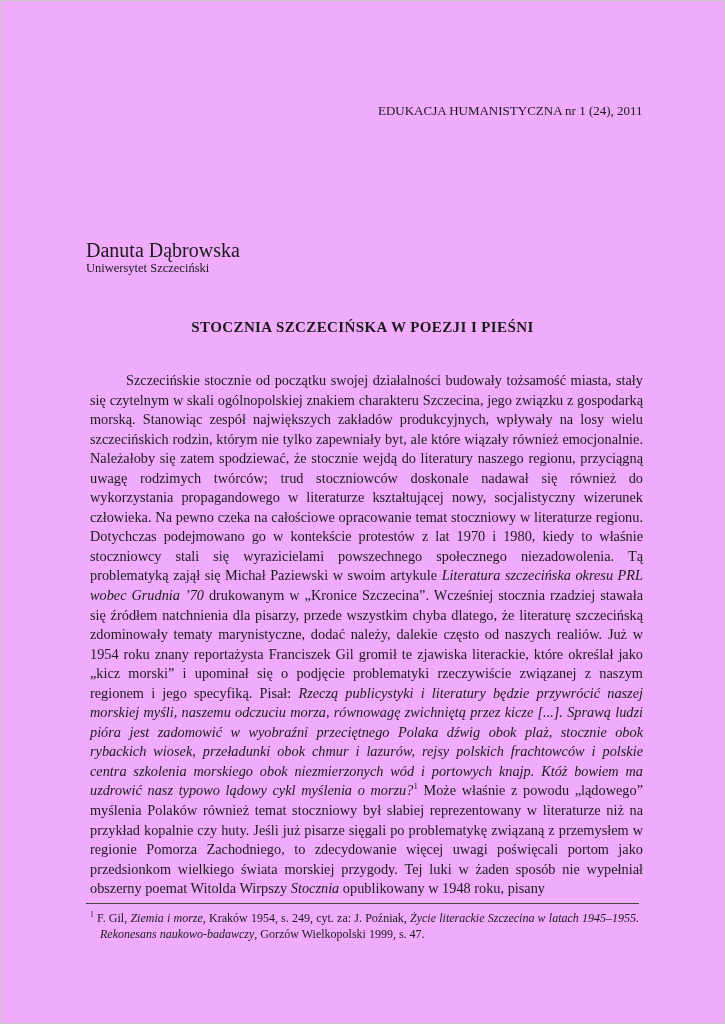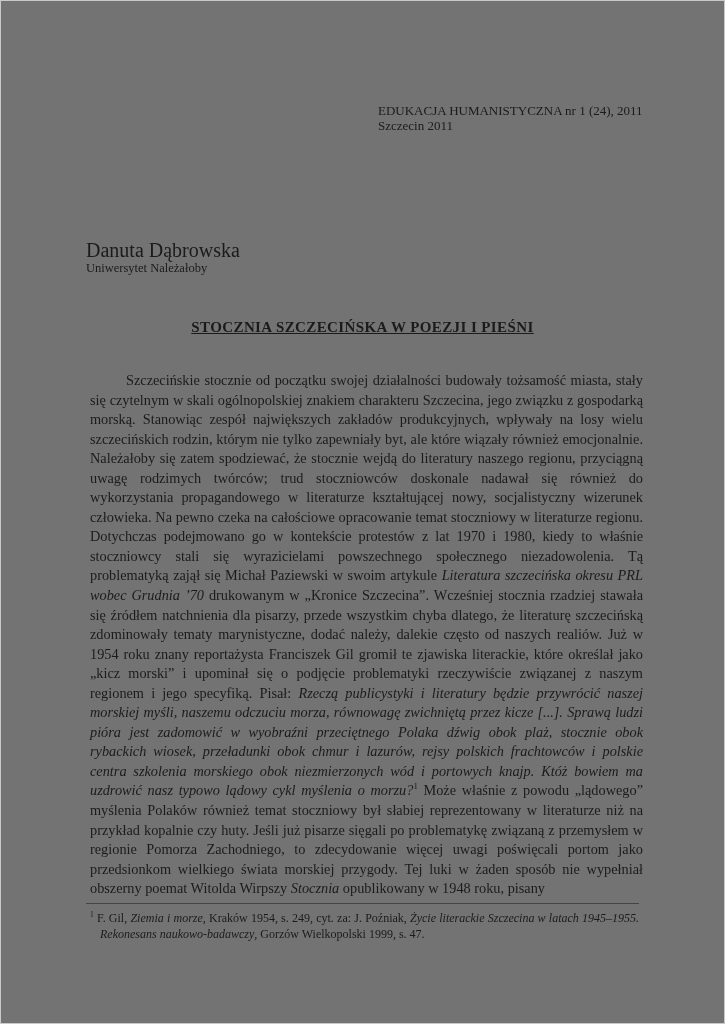--- a/index.html
+++ b/index.html
@@ -5,21 +5,21 @@
   html, body {
     margin: 0;
     padding: 0;
     background: #ffffff;
   }
   .page {
     position: relative;
     width: 725px;
     height: 1024px;
     box-sizing: border-box;
-    background: #737373;
+    background: #f0abfc;
     border: 1px solid #c9c9c9;
     font-family: "Liberation Serif", serif;
     color: #1b1b1b;
     overflow: hidden;
   }
   .journal-header {
     position: absolute;
     left: 377px;
     top: 102px;
     font-size: 13px;
@@ -43,21 +43,20 @@
   .article-title {
     position: absolute;
     left: 0;
     right: 0;
     top: 318px;
     margin: 0;
     text-align: center;
     font-size: 15px;
     font-weight: bold;
     letter-spacing: 0.4px;
-    text-decoration: underline;
   }
   .body-paragraph {
     position: absolute;
     left: 85px;
     top: 366px;
     width: 553px;
     margin: 4px;
     font-size: 14.3px;
     line-height: 19.55px;
     text-align: justify;
@@ -91,26 +90,25 @@
     text-indent: -10px;
   }
 </style>
 </head>
 <body>
 
 <div class="page">
 
   <div class="journal-header">
     <div>EDUKACJA HUMANISTYCZNA nr 1 (24), 2011</div>
-    <div>Szczecin 2011</div>
   </div>
 
   <div class="author-block">
     <div class="author-name">Danuta Dąbrowska</div>
-    <div class="author-affiliation">Uniwersytet Należałoby</div>
+    <div class="author-affiliation">Uniwersytet Szczeciński</div>
   </div>
 
   <h1 class="article-title">STOCZNIA SZCZECIŃSKA W POEZJI I PIEŚNI</h1>
 
   <p class="body-paragraph"><span class="run-normal">Szczecińskie stocznie od początku swojej działalności budowały tożsamość miasta, stały się czytelnym w skali ogólnopolskiej znakiem charakteru Szczecina, jego związku z gospodarką morską. Stanowiąc zespół największych zakładów produkcyjnych, wpływały na losy wielu szczecińskich rodzin, którym nie tylko zapewniały byt, ale które wiązały również emocjonalnie. Należałoby się zatem spodziewać, że stocznie wejdą do literatury naszego regionu, przyciągną uwagę rodzimych twórców; trud stoczniowców doskonale nadawał się również do wykorzystania propagandowego w literaturze kształtującej nowy, socjalistyczny wizerunek człowieka. Na pewno czeka na całościowe opracowanie temat stoczniowy w literaturze regionu. Dotychczas podejmowano go w kontekście protestów z lat 1970 i 1980, kiedy to właśnie stoczniowcy stali się wyrazicielami powszechnego społecznego niezadowolenia. Tą problematyką zajął się Michał Paziewski w swoim artykule </span><span class="run-italic">Literatura szczecińska okresu PRL wobec Grudnia ’70</span><span class="run-normal"> drukowanym w „Kronice Szczecina”. Wcześniej stocznia rzadziej stawała się źródłem natchnienia dla pisarzy, przede wszystkim chyba dlatego, że literaturę szczecińską zdominowały tematy marynistyczne, dodać należy, dalekie często od naszych realiów. Już w 1954 roku znany reportażysta Franciszek Gil gromił te zjawiska literackie, które określał jako „kicz morski” i upominał się o podjęcie problematyki rzeczywiście związanej z naszym regionem i jego specyfiką. Pisał: </span><span class="run-italic">Rzeczą publicystyki i literatury będzie przywrócić naszej morskiej myśli, naszemu odczuciu morza, równowagę zwichniętą przez kicze [...]. Sprawą ludzi pióra jest zadomowić w wyobraźni przeciętnego Polaka dźwig obok plaż, stocznie obok rybackich wiosek, przeładunki obok chmur i lazurów, rejsy polskich frachtowców i polskie centra szkolenia morskiego obok niezmierzonych wód i portowych knajp. Któż bowiem ma uzdrowić nasz typowo lądowy cykl myślenia o morzu?</span><sup class="run-sup">1</sup><span class="run-normal"> Może właśnie z powodu „lądowego” myślenia Polaków również temat stoczniowy był słabiej reprezentowany w literaturze niż na przykład kopalnie czy huty. Jeśli już pisarze sięgali po problematykę związaną z przemysłem w regionie Pomorza Zachodniego, to zdecydowanie więcej uwagi poświęcali portom jako przedsionkom wielkiego świata morskiej przygody. Tej luki w żaden sposób nie wypełniał obszerny poemat Witolda Wirpszy </span><span class="run-italic">Stocznia</span><span class="run-normal"> opublikowany w 1948 roku, pisany</span></p>
 
   <div class="footnote-area">
     <div class="footnote-rule"></div>
     <p class="footnote"><sup class="run-sup">1</sup><span class="run-normal"> F. Gil, </span><span class="run-italic">Ziemia i morze</span><span class="run-normal">, Kraków 1954, s. 249, cyt. za: J. Poźniak, </span><span class="run-italic">Życie literackie Szczecina w latach 1945–1955. Rekonesans naukowo-badawczy</span><span class="run-normal">, Gorzów Wielkopolski 1999, s. 47.</span></p>
   </div>

